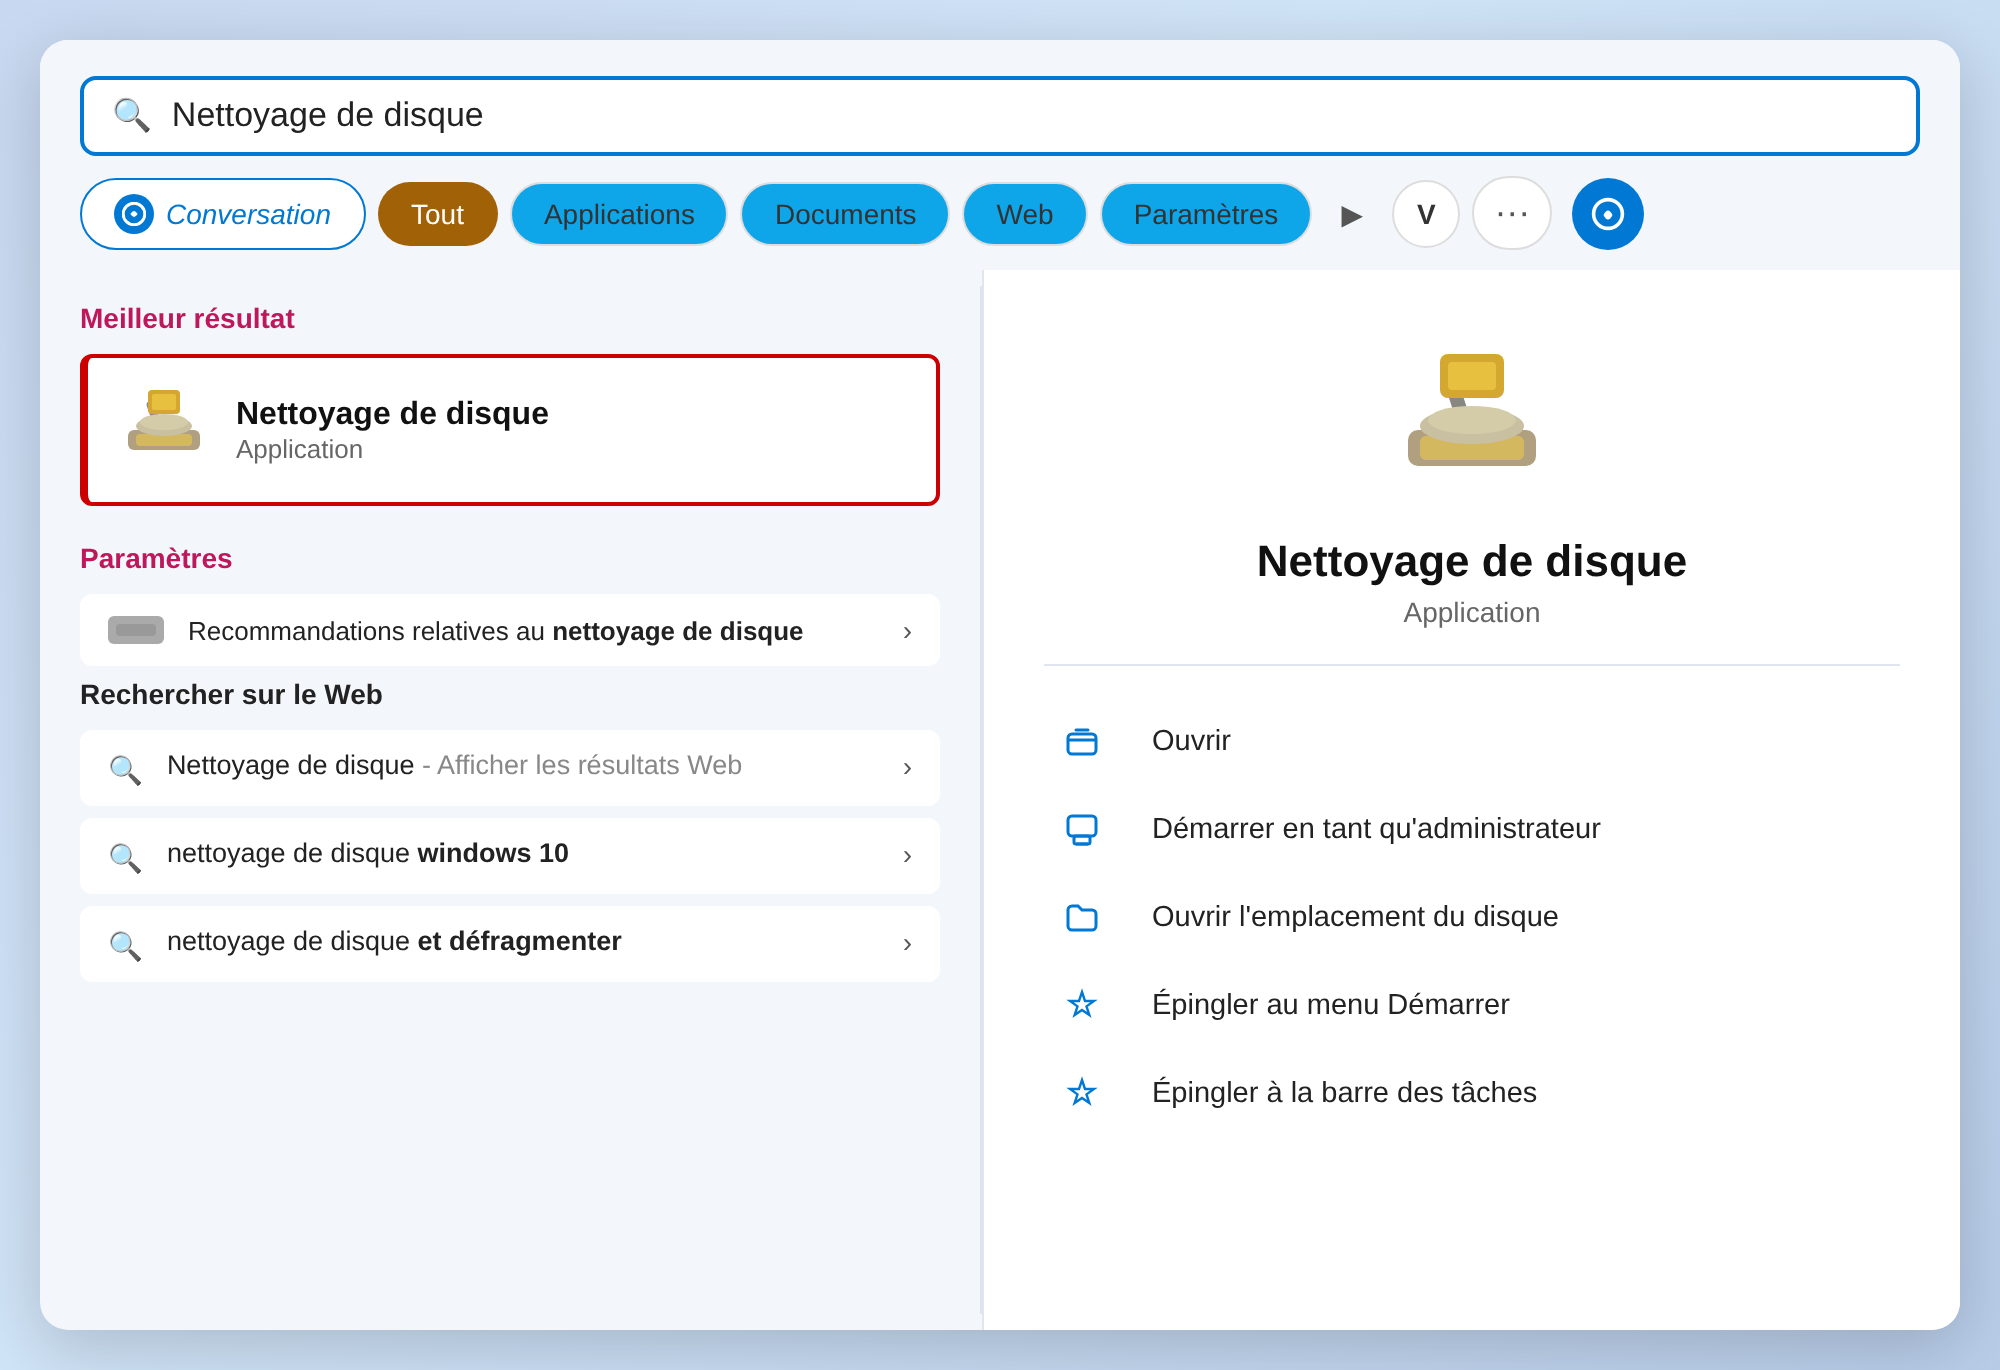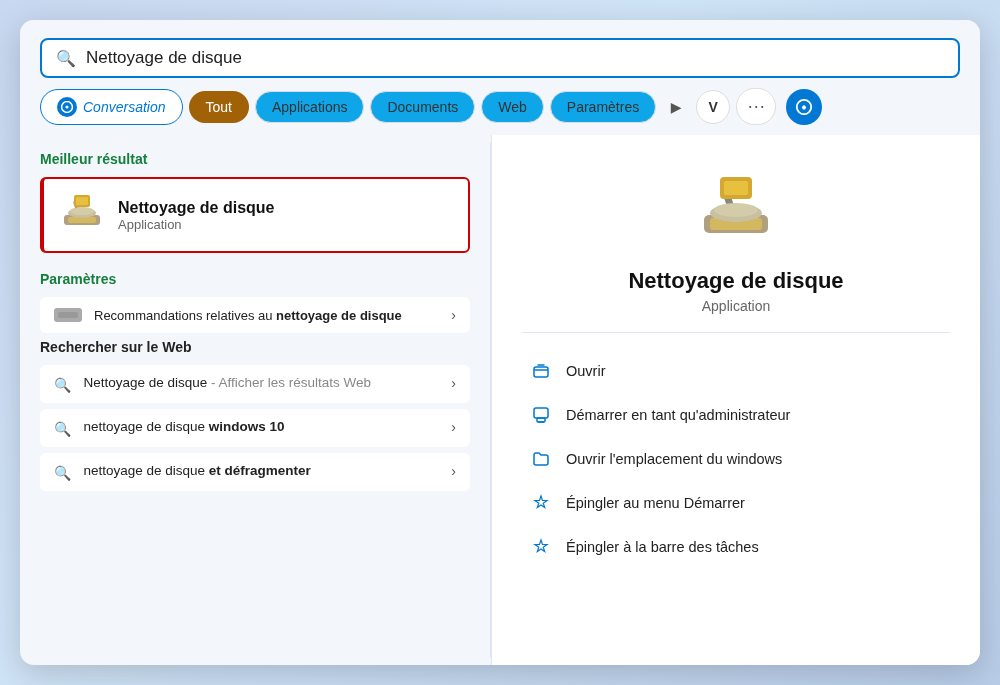--- a/index.html
+++ b/index.html
@@ -151,21 +151,21 @@
     }
     .left-panel {
       width: 470px;
       padding: 16px 20px;
       overflow-y: auto;
       flex-shrink: 0;
     }
     .section-title {
       font-size: 14px;
       font-weight: 600;
-      color: #15803d;
+      color: #be185d;
       margin-bottom: 10px;
     }
     .best-result-card {
       border: 2px solid #cc0000;
       border-radius: 6px;
       background: white;
       padding: 14px 16px;
       display: flex;
       align-items: center;
       gap: 14px;
@@ -298,21 +298,21 @@
     }
     .action-list {
       width: 100%;
       display: flex;
       flex-direction: column;
       gap: 4px;
     }
     .action-item {
       display: flex;
       align-items: center;
-      gap: 14px;
+      gap: 24px;
       padding: 9px 8px;
       border-radius: 6px;
       cursor: pointer;
       font-size: 14.5px;
       color: #222;
     }
     .action-icon {
       width: 22px;
       height: 22px;
       display: flex;
@@ -505,21 +505,21 @@
           </span>
           <span>Démarrer en tant qu'administrateur</span>
         </div>
 
         <div class="action-item">
           <span class="action-icon">
             <svg width="18" height="18" viewBox="0 0 18 18" fill="none">
               <path d="M2 5a2 2 0 012-2h3l2 2h5a2 2 0 012 2v6a2 2 0 01-2 2H4a2 2 0 01-2-2V5z" stroke="#0078d4" stroke-width="1.5" fill="none"></path>
             </svg>
           </span>
-          <span>Ouvrir l'emplacement du windows</span>
+          <span>Ouvrir l'emplacement du disque</span>
         </div>
 
         <div class="action-item">
           <span class="action-icon">
             <svg width="18" height="18" viewBox="0 0 18 18" fill="none">
               <path d="M9 2l1.5 4.5H15l-3.75 2.7 1.43 4.3L9 11l-3.68 2.5 1.43-4.3L3 6.5h4.5L9 2z" stroke="#0078d4" stroke-width="1.2" fill="none"></path>
             </svg>
           </span>
           <span>Épingler au menu Démarrer</span>
         </div>

